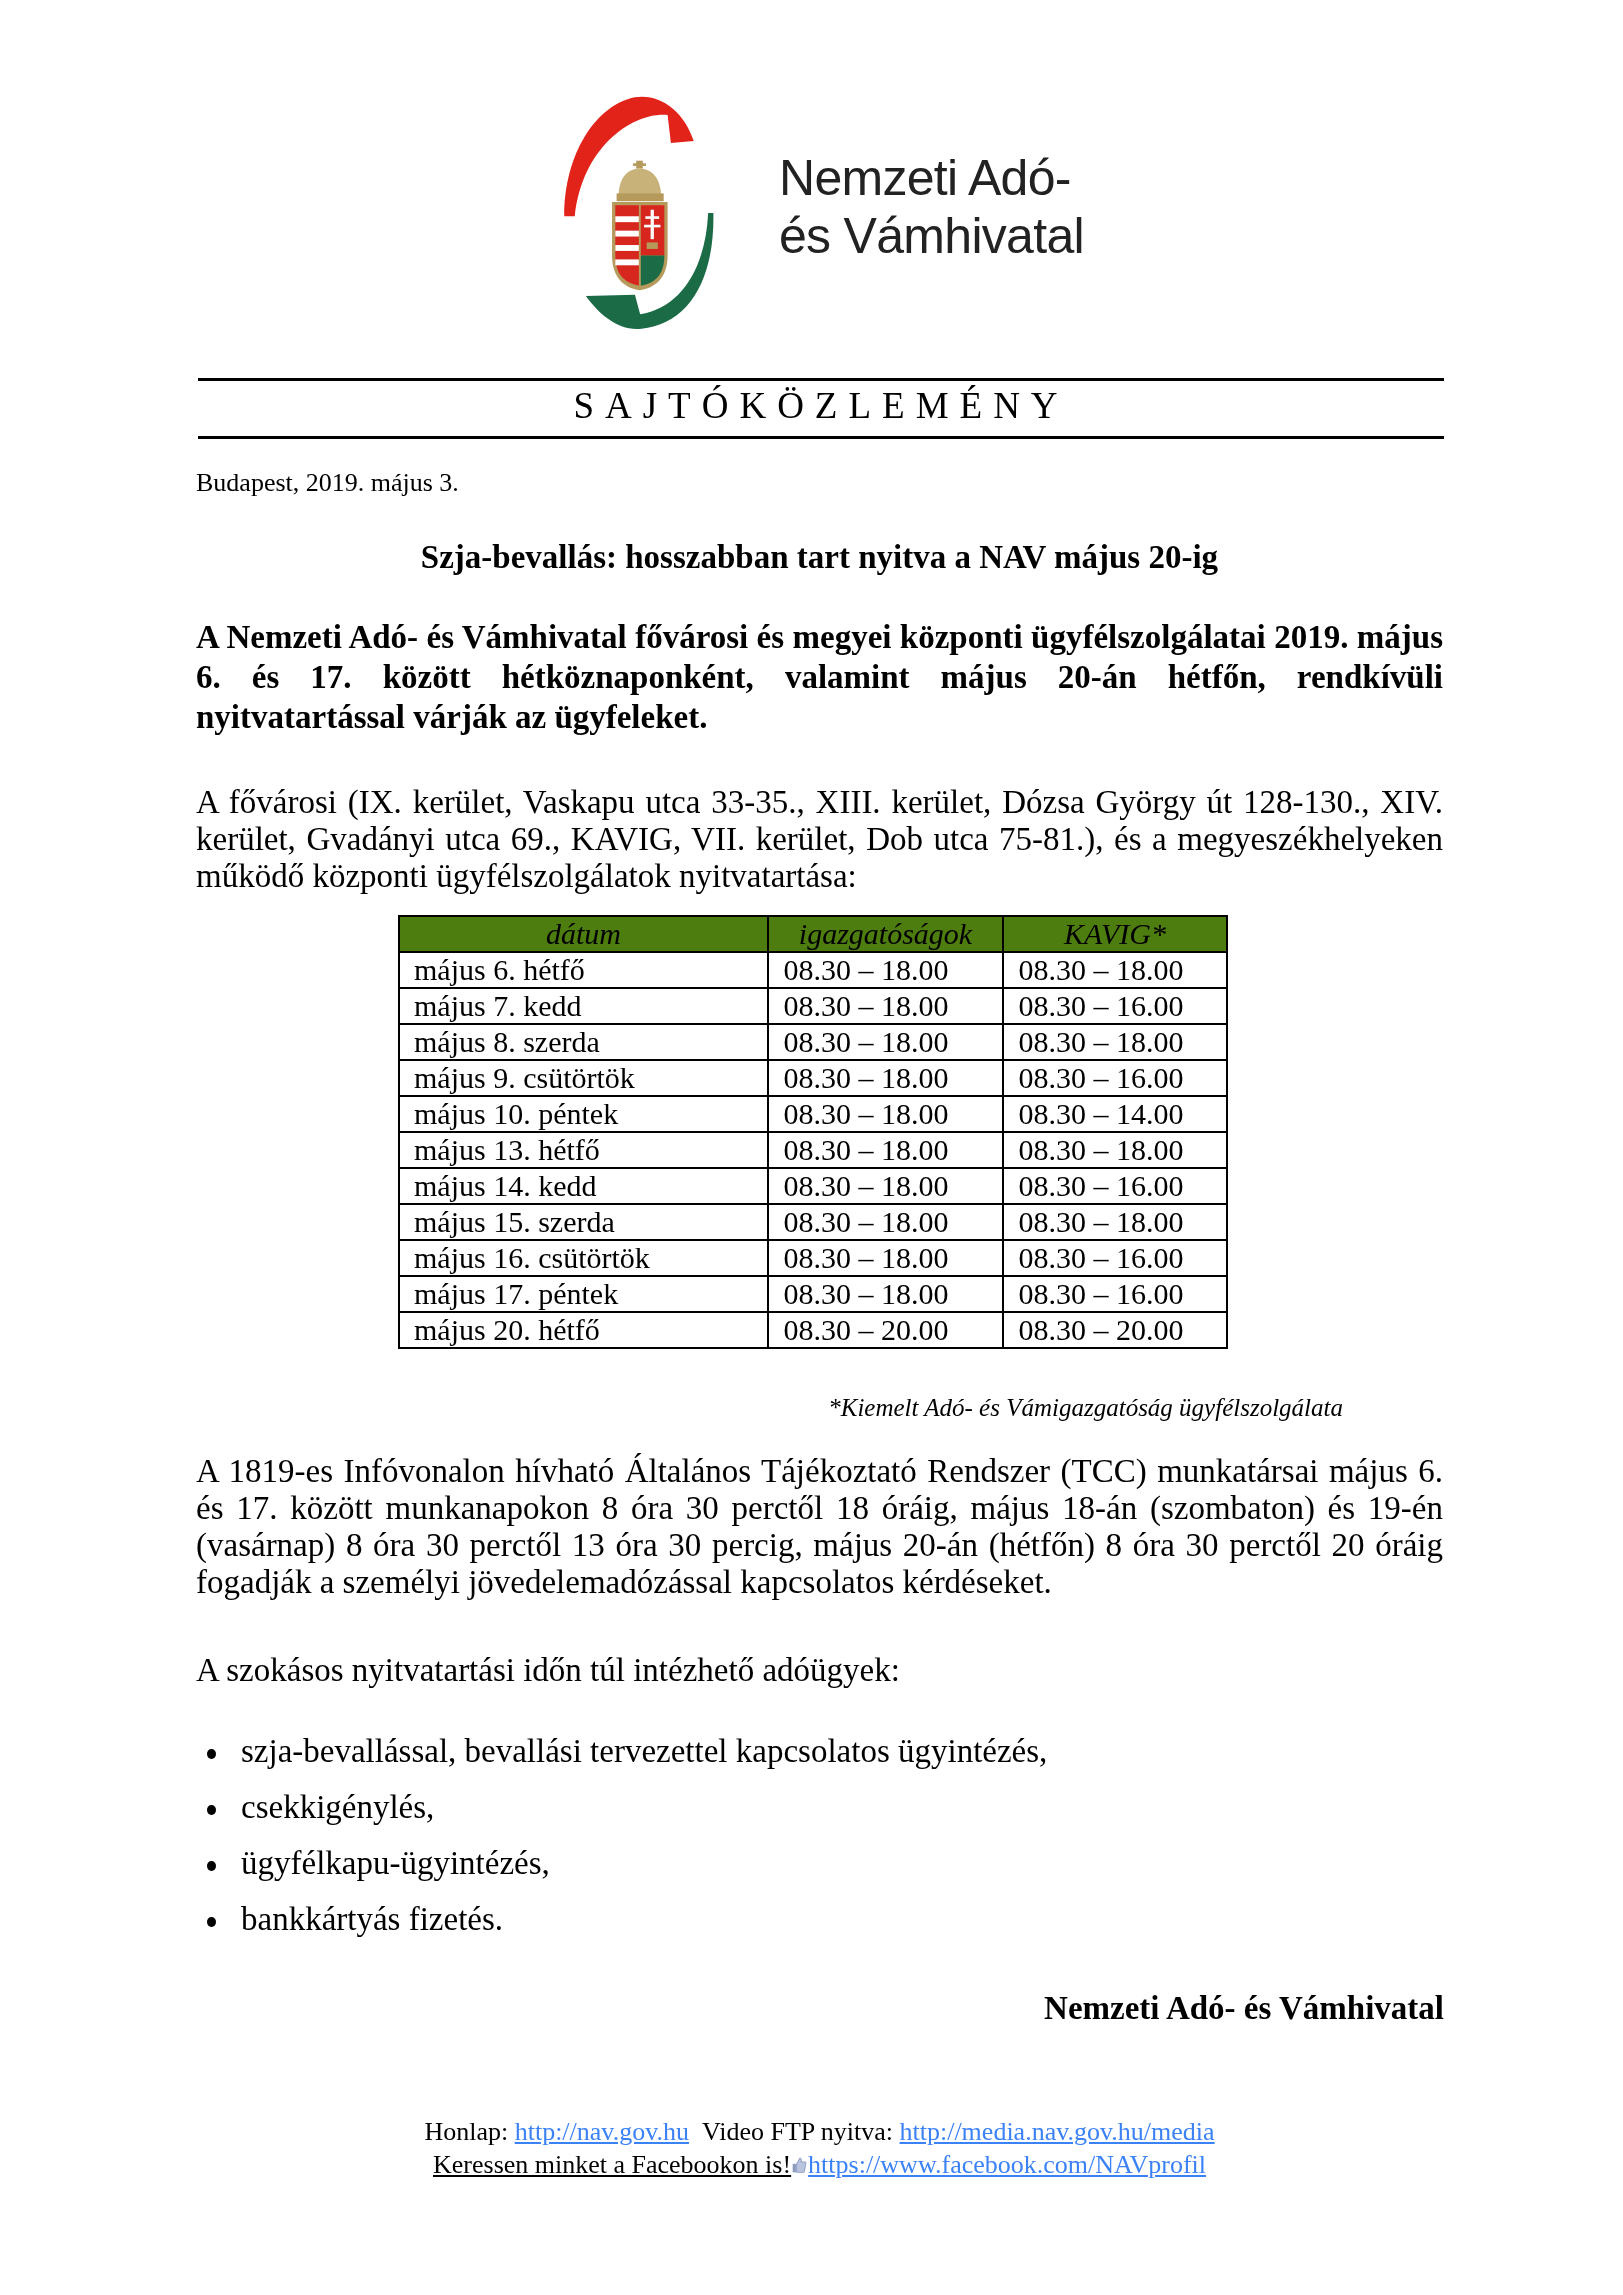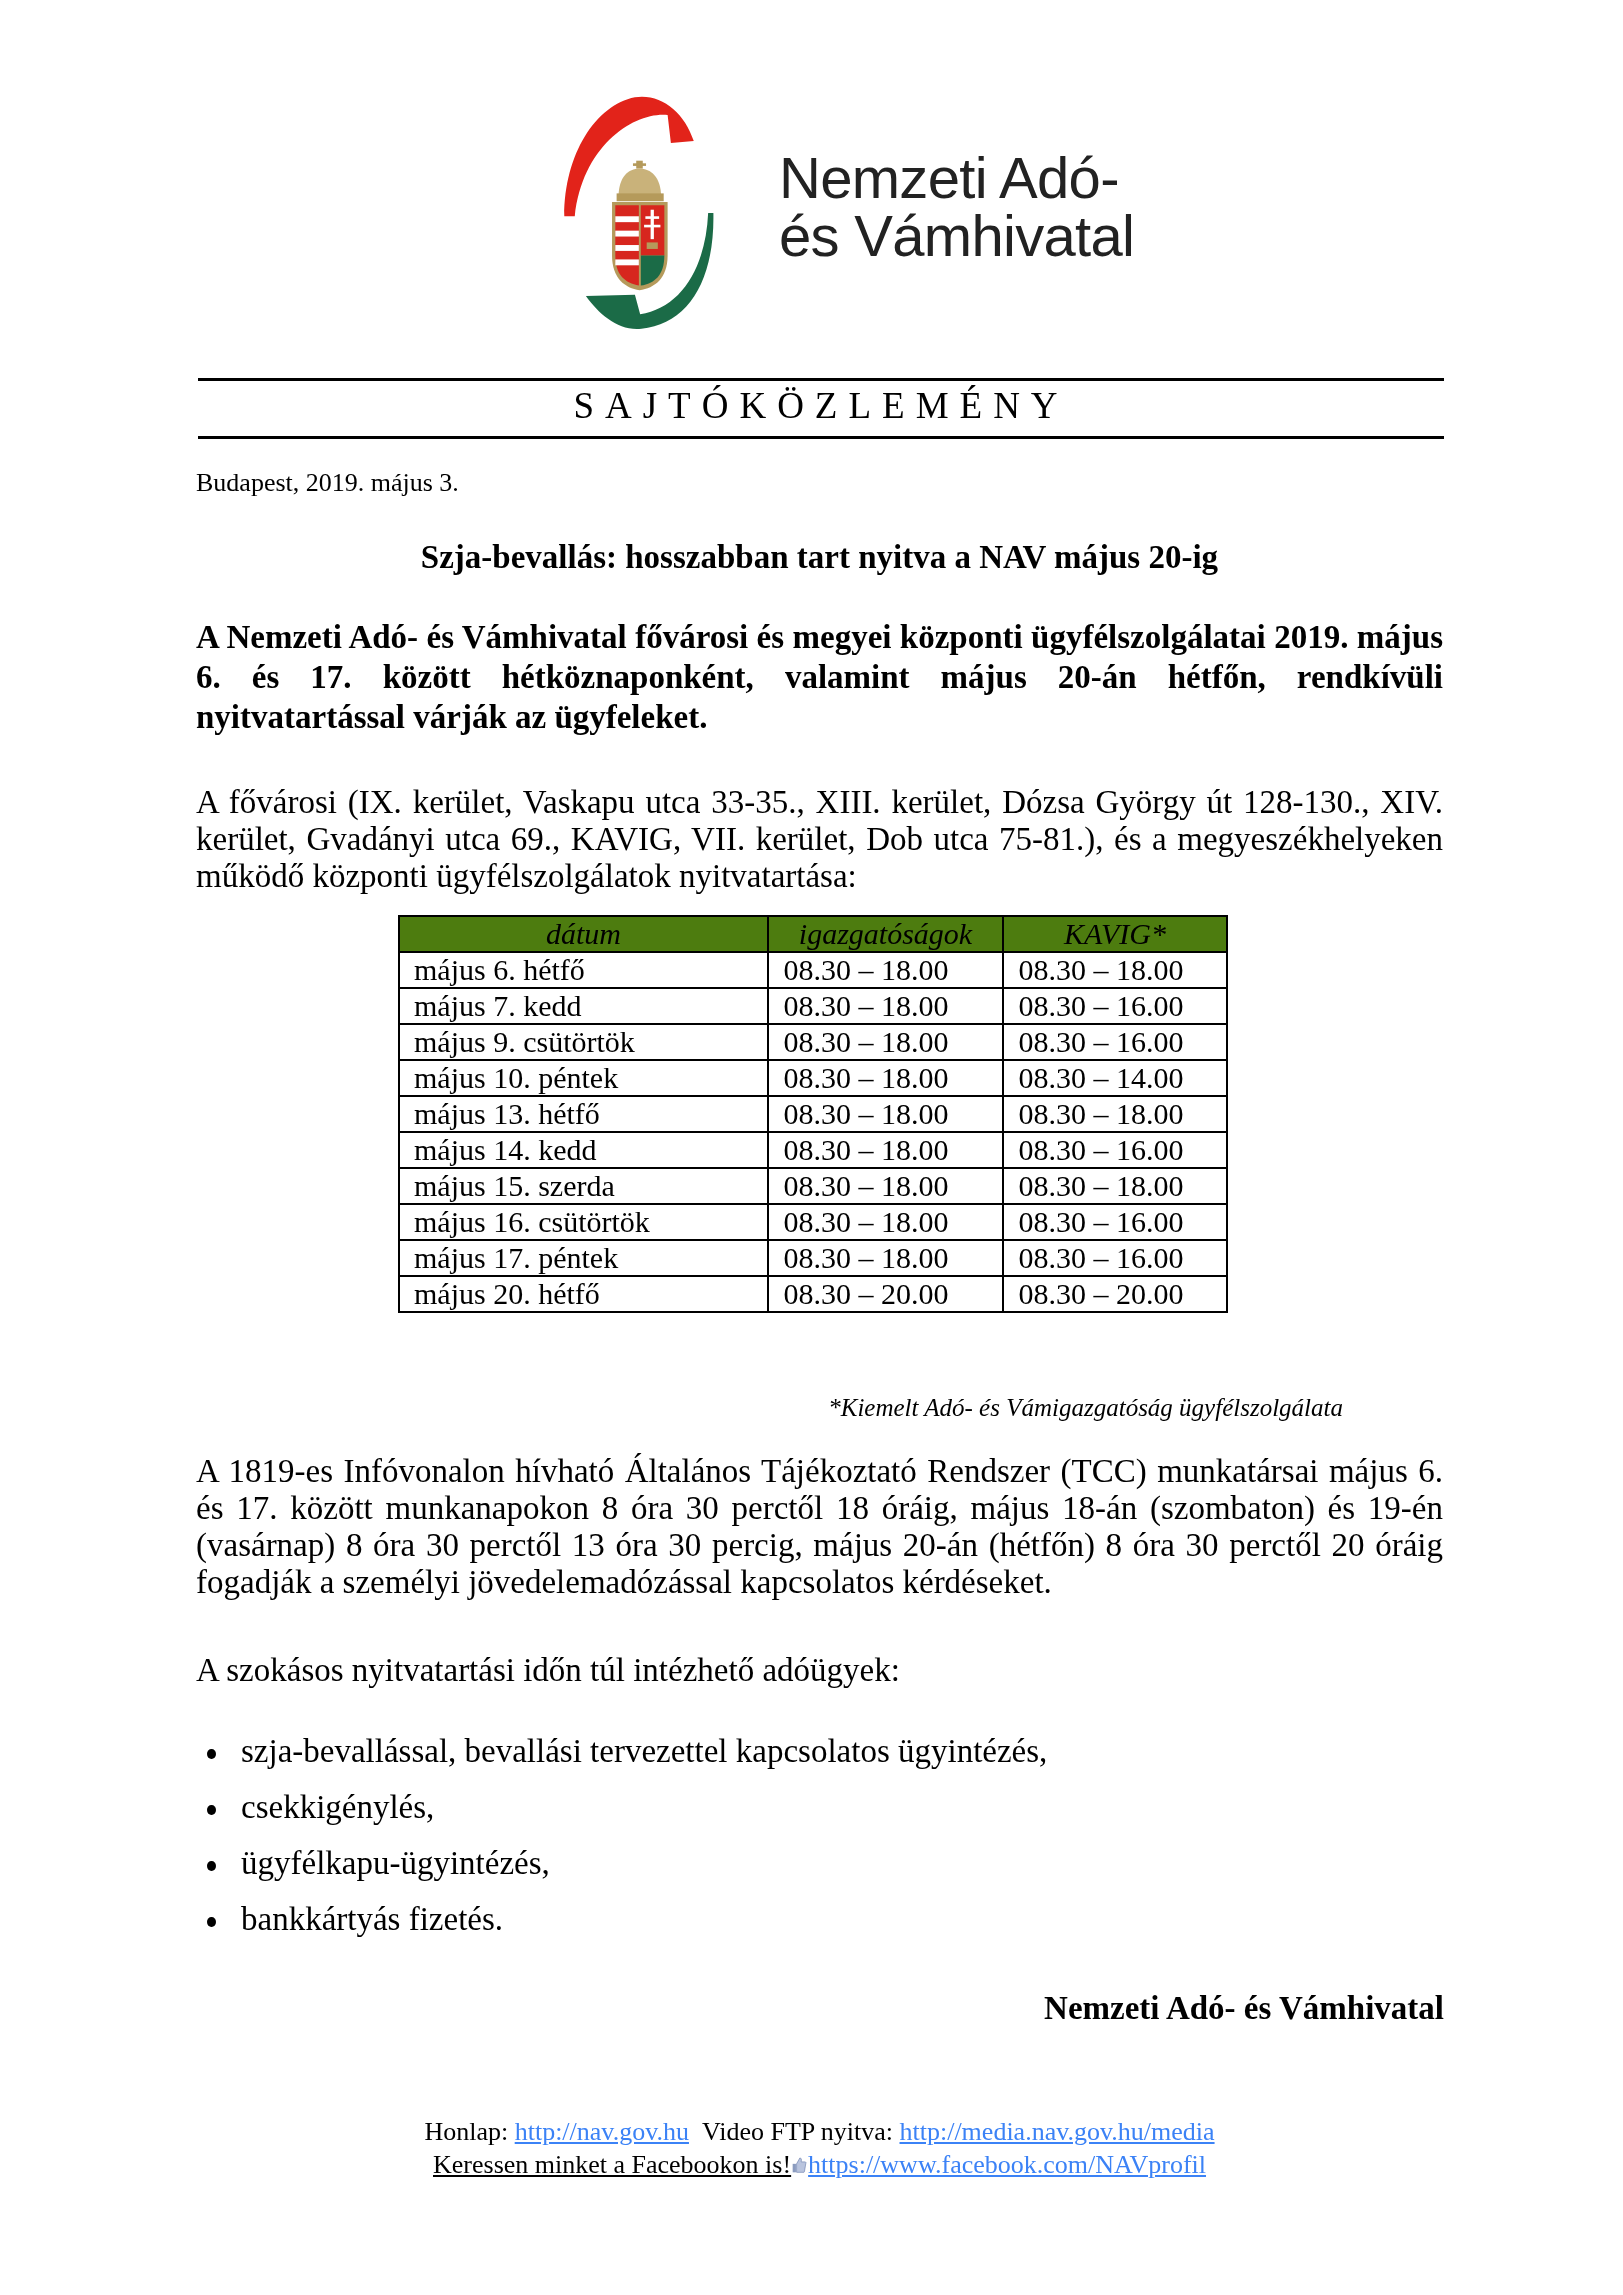--- a/index.html
+++ b/index.html
@@ -4,21 +4,21 @@
 <style>
   html, body { margin: 0; padding: 0; background: #ffffff; }
   body {
     width: 1623px; height: 2295px; position: relative; overflow: hidden;
     font-family: "Liberation Serif", serif; color: #000;
   }
   .abs { position: absolute; }
   .logo { left: 563px; top: 92px; width: 170px; height: 242px; }
   .logo-text {
     left: 779px; top: 149px; font-family: "Liberation Sans", sans-serif;
-    font-size: 58px; line-height: 58px; color: #222; letter-spacing: -0.7px;
+    font-size: 50px; line-height: 58px; color: #222; letter-spacing: -0.7px;
   }
   .rule { left: 198px; width: 1246px; height: 3.3px; background: #000; }
   .rule.top { top: 378px; }
   .rule.bottom { top: 436px; }
   .press-title {
     left: 198px; width: 1246px; top: 383px; text-align: center;
     font-size: 37px; letter-spacing: 11px; line-height: 46px;
   }
   .date { left: 196px; top: 466px; font-size: 26px; line-height: 33px; }
   .headline {
@@ -133,20 +133,25 @@
         <td class="t">május 6. hétfő</td>
         <td>08.30 – 18.00</td>
         <td>08.30 – 18.00</td>
       </tr>
       <tr>
         <td class="t">május 7. kedd</td>
         <td>08.30 – 18.00</td>
         <td>08.30 – 16.00</td>
       </tr>
       <tr>
+        <td class="t">május 8. szerda</td>
+        <td>08.30 – 18.00</td>
+        <td>08.30 – 18.00</td>
+      </tr>
+      <tr>
         <td class="t">május 9. csütörtök</td>
         <td>08.30 – 18.00</td>
         <td>08.30 – 16.00</td>
       </tr>
       <tr>
         <td class="t">május 10. péntek</td>
         <td>08.30 – 18.00</td>
         <td>08.30 – 14.00</td>
       </tr>
       <tr>

